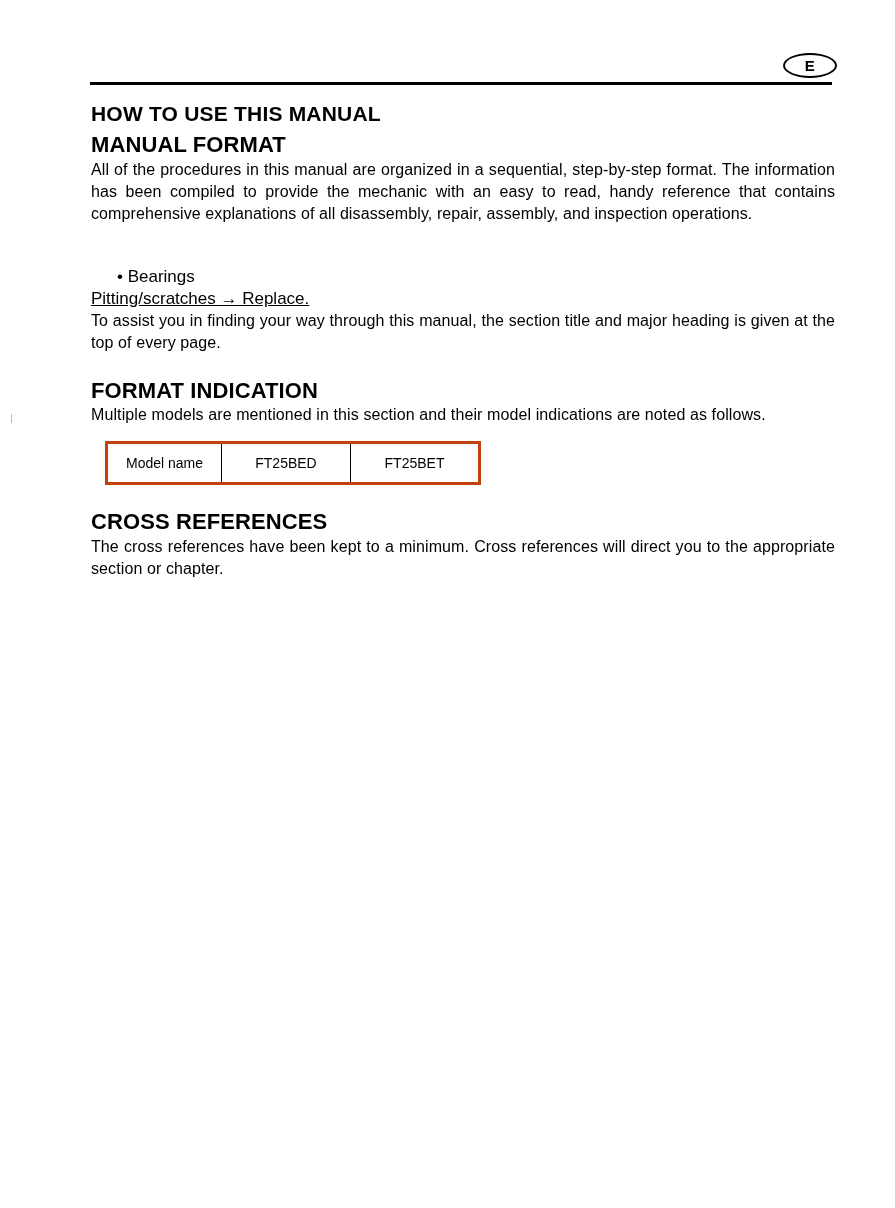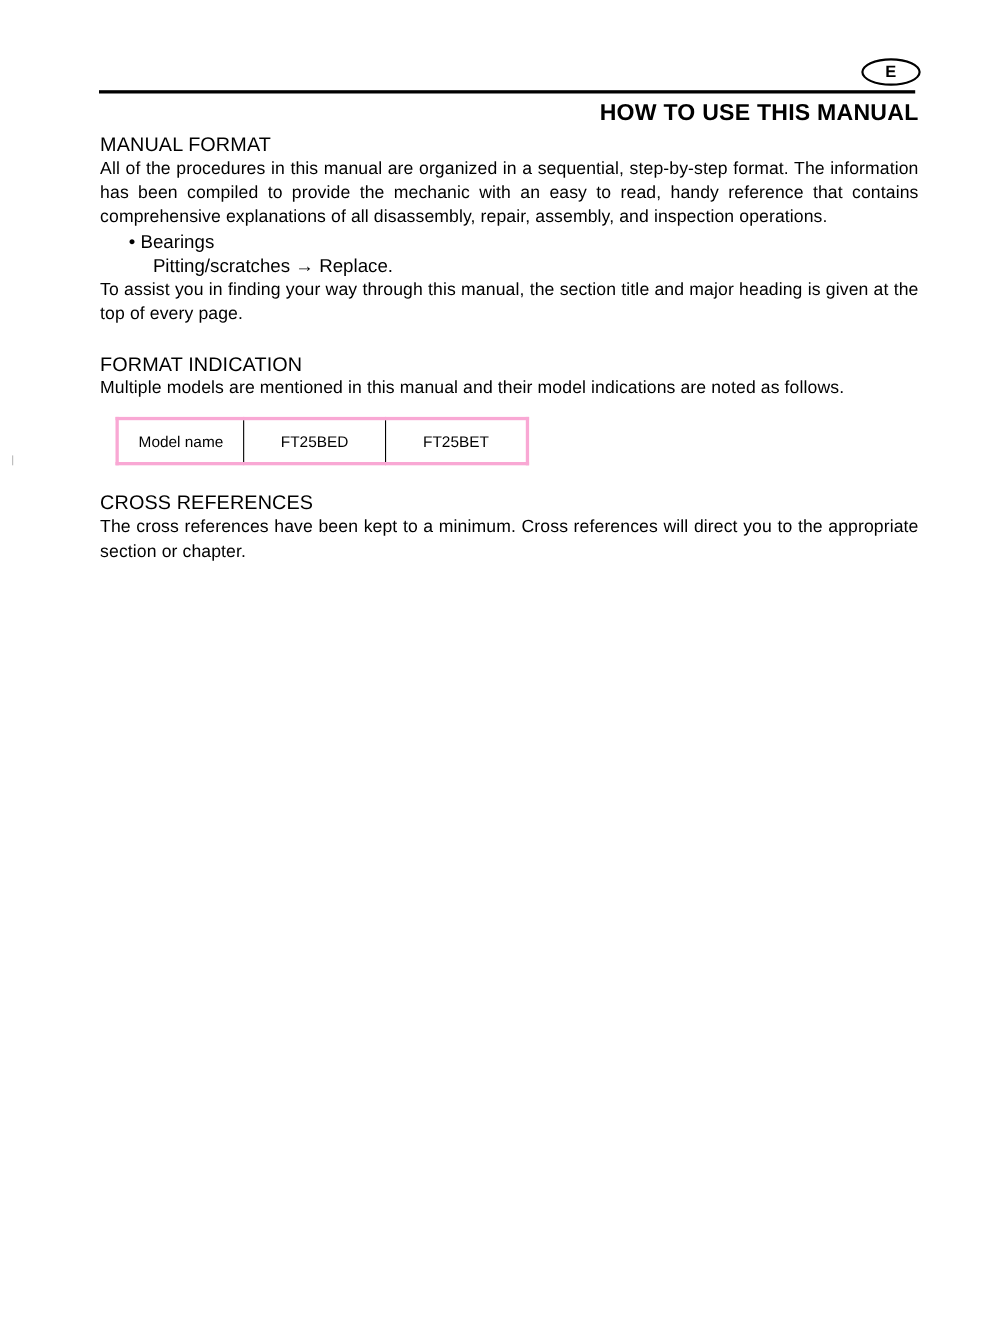--- a/index.html
+++ b/index.html
@@ -49,31 +49,31 @@
 
   
   .content {
     position: absolute;
     left: 91px;
     top: 90px;
     width: 744px;
   }
 
   .doc-title {
-    text-align: right;
+    text-align: left;
     font-size: 21px;
     font-weight: bold;
     letter-spacing: 0.2px;
-    margin: 1px 0 5px 0;
+    margin: 12px 0 5px 0;
     line-height: 1.15;
   }
 
   .heading {
-    font-size: 18px;
-    font-weight: normal;
+    font-size: 22px;
+    font-weight: bold;
     letter-spacing: 0.1px;
     margin: 0;
     line-height: 1.25;
   }
   .heading.spaced {
     margin-top: 23px;
   }
 
   .para {
     font-size: 16px;
@@ -89,35 +89,36 @@
 
   .bullet-block {
     margin: 0;
     padding: 0;
   }
   .bullet-line {
     font-size: 17px;
     line-height: 22px;
     margin-left: 37px;
     text-indent: -11px;
+    margin-top: 41px;
   }
   .bullet-sub {
     font-size: 17px;
     line-height: 22px;
-    margin-left: 48px;
+    text-decoration: underline;
   }
 
   
   .table-wrap {
     margin-top: 15px;
     margin-left: 14px;
   }
   table.model-table {
     border-collapse: collapse;
-    border: 3px solid #f9a8d4;
+    border: 3px solid #c2410c;
     width: 368px;
     table-layout: fixed;
   }
   table.model-table td {
     border: 1px solid #000;
     text-align: center;
     vertical-align: middle;
     font-size: 14px;
     line-height: 17px;
     padding: 0;
@@ -156,21 +157,21 @@
 
     <h2 class="heading">MANUAL FORMAT</h2>
     <p class="para">All of the procedures in this manual are organized in a sequential, step-by-step format. The information has been compiled to provide the mechanic with an easy to read, handy reference that contains comprehensive explanations of all disassembly, repair, assembly, and inspection operations.</p>
     <div class="bullet-block">
       <div class="bullet-line">• Bearings</div>
       <div class="bullet-sub">Pitting/scratches → Replace.</div>
     </div>
     <p class="para">To assist you in finding your way through this manual, the section title and major heading is given at the top of every page.</p>
 
     <h2 class="heading spaced">FORMAT INDICATION</h2>
-    <p class="para nojust">Multiple models are mentioned in this manual and their model indications are noted as follows.</p>
+    <p class="para nojust">Multiple models are mentioned in this section and their model indications are noted as follows.</p>
 
     <div class="table-wrap">
       <table class="model-table">
         <tbody>
           <tr>
             <td class="c0">Model name</td>
             <td class="c1">FT25BED</td>
             <td class="c2">FT25BET</td>
           </tr>
         </tbody>

